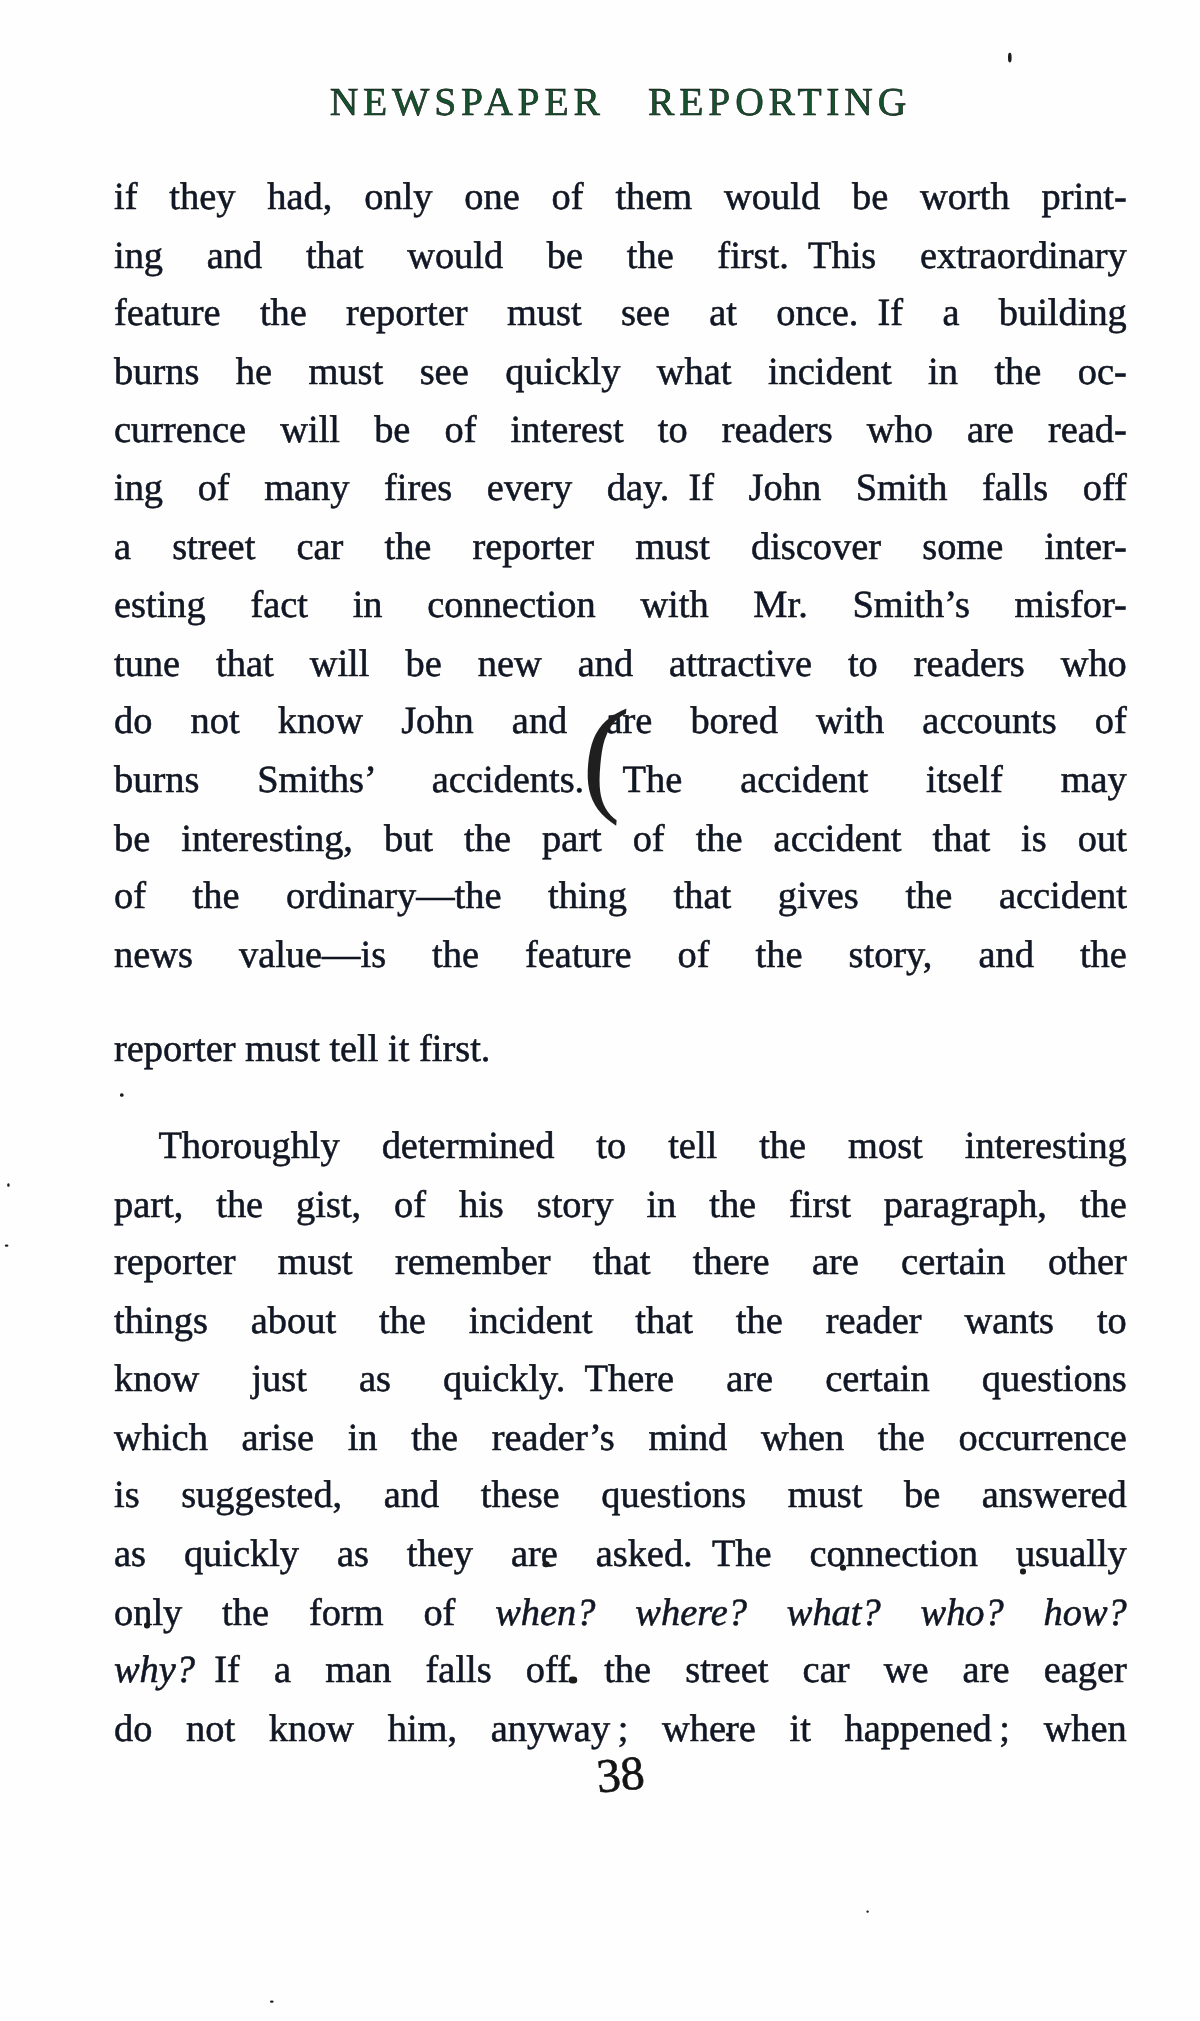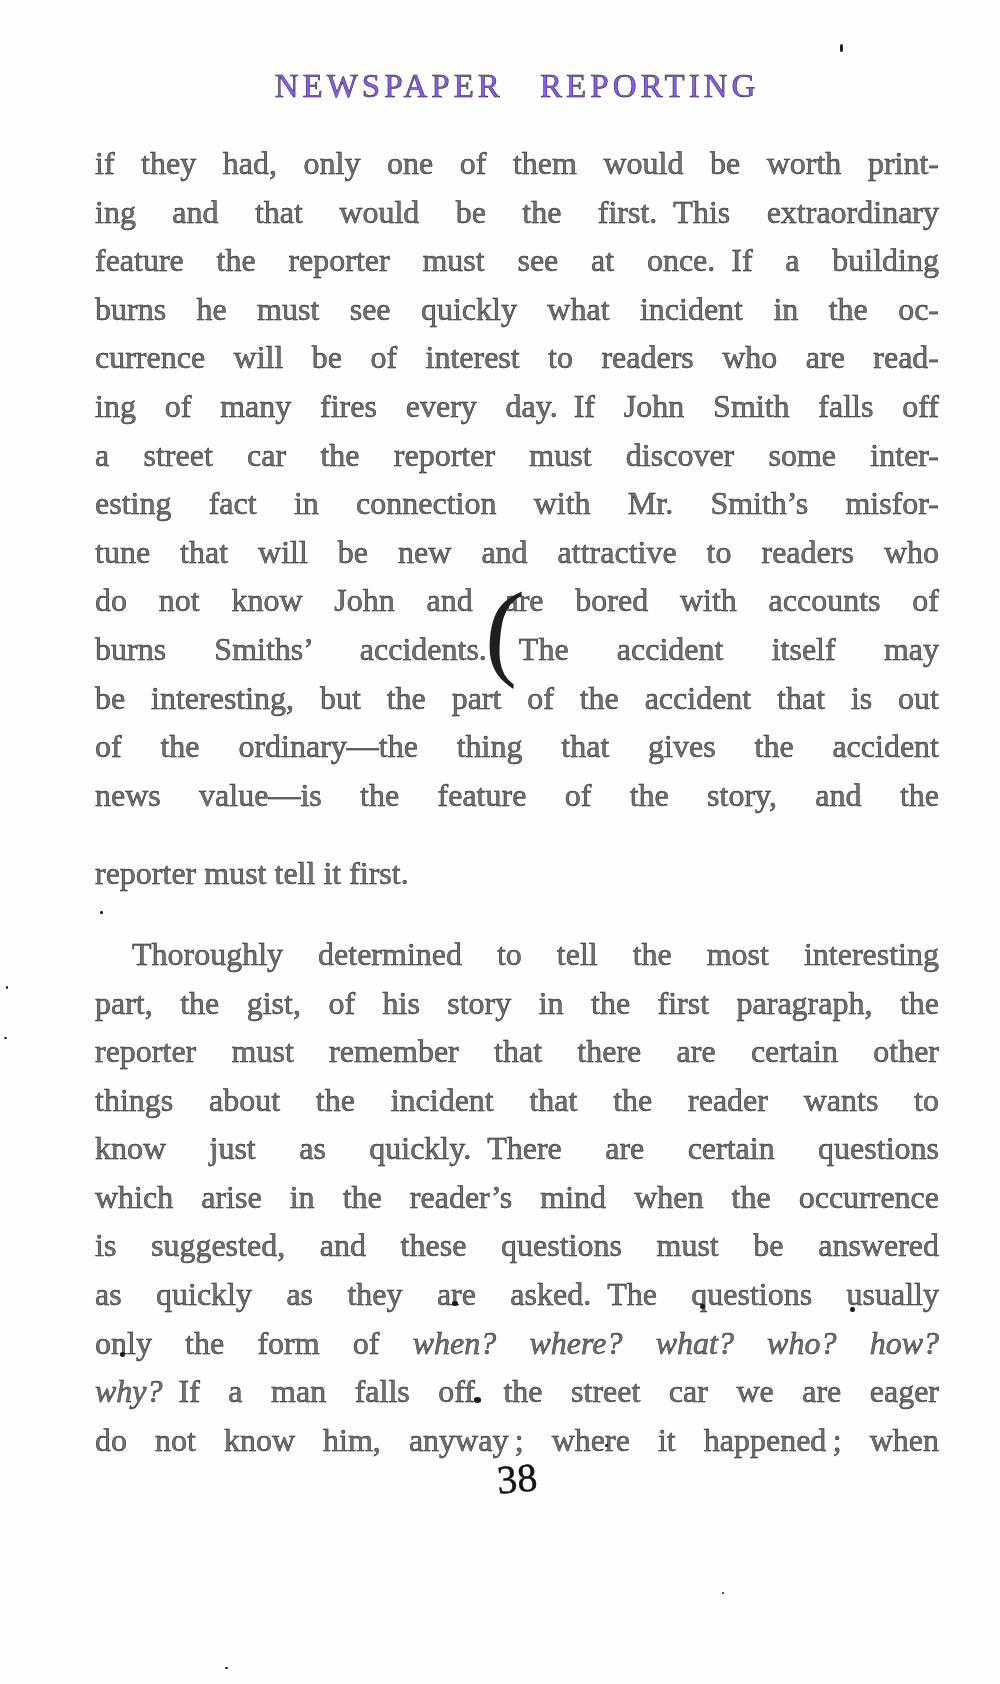--- a/index.html
+++ b/index.html
@@ -15,32 +15,32 @@
   }
   .running-head {
     position: absolute;
     top: 68px;
     left: 34px;
     right: 0;
     text-align: center;
     font-size: 33px;
     letter-spacing: 4px;
     word-spacing: 24px;
-    color: #8b5cf6;
+    color: #14532d;
     -webkit-text-stroke: 0.5px #151515;
     white-space: nowrap;
   }
   .body-text {
     position: absolute;
     top: 139px;
     left: 95px;
     width: 844px;
     font-size: 32px;
     line-height: 48.6px;
-    color: #737373;
+    color: #0f172a;
     -webkit-text-stroke: 0.45px #131313;
   }
   .line {
     text-align: justify;
     text-align-last: justify;
     white-space: normal;
     height: 48.6px;
     overflow: visible;
   }
   .line.no-just { text-align: left; text-align-last: left; margin-top: 30px; }
@@ -92,21 +92,21 @@
       <div class="line"><span>of the ordinary—the thing that gives the accident</span></div>
       <div class="line"><span>news value—is the feature of the story, and the</span></div>
       <div class="line no-just"><span>reporter must tell it first.</span></div>
       <div class="line indent"><span>Thoroughly determined to tell the most interesting</span></div>
       <div class="line"><span>part, the gist, of his story in the first paragraph, the</span></div>
       <div class="line"><span>reporter must remember that there are certain other</span></div>
       <div class="line"><span>things about the incident that the reader wants to</span></div>
       <div class="line"><span>know just as quickly. There are certain questions</span></div>
       <div class="line"><span>which arise in the reader’s mind when the occurrence</span></div>
       <div class="line"><span>is suggested, and these questions must be answered</span></div>
-      <div class="line"><span>as quickly as they are asked. The questions usually</span></div>
+      <div class="line"><span>as quickly as they are asked. The connection usually</span></div>
       <div class="line"><span>only the form of </span><i>when? where? what? who? how?</i></div>
       <div class="line"><i>why?</i><span> If a man falls off the street car we are eager</span></div>
       <div class="line"><span>do not know him, anyway ; where it happened ; when</span></div>
     </div>
 
   <div class="page-number">38</div>
 <div class="glyph-mark" style="font-size: 108px; left: 486px; top: 586px; transform: rotate(5deg);">(</div>
     <div class="dot-mark" style="width: 3px; height: 8px; left: 840px; top: 44px;"></div>
     <div class="dot-mark" style="width: 2px; height: 3px; left: 6px; top: 986px;"></div>
     <div class="dot-mark" style="width: 3px; height: 2px; left: 4px; top: 1037px;"></div>

